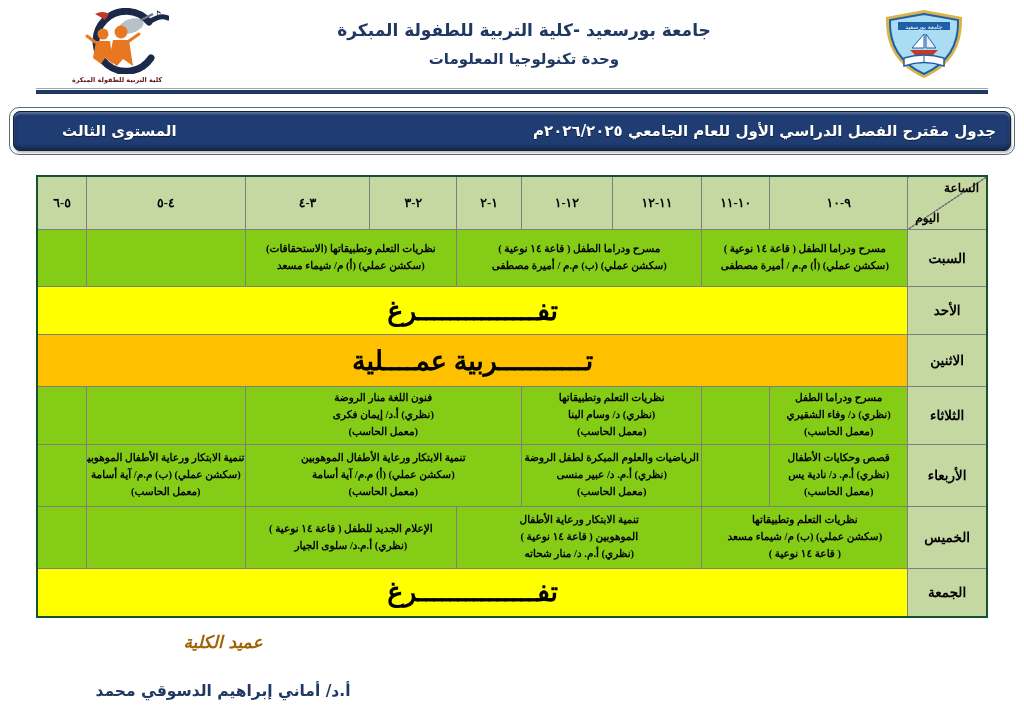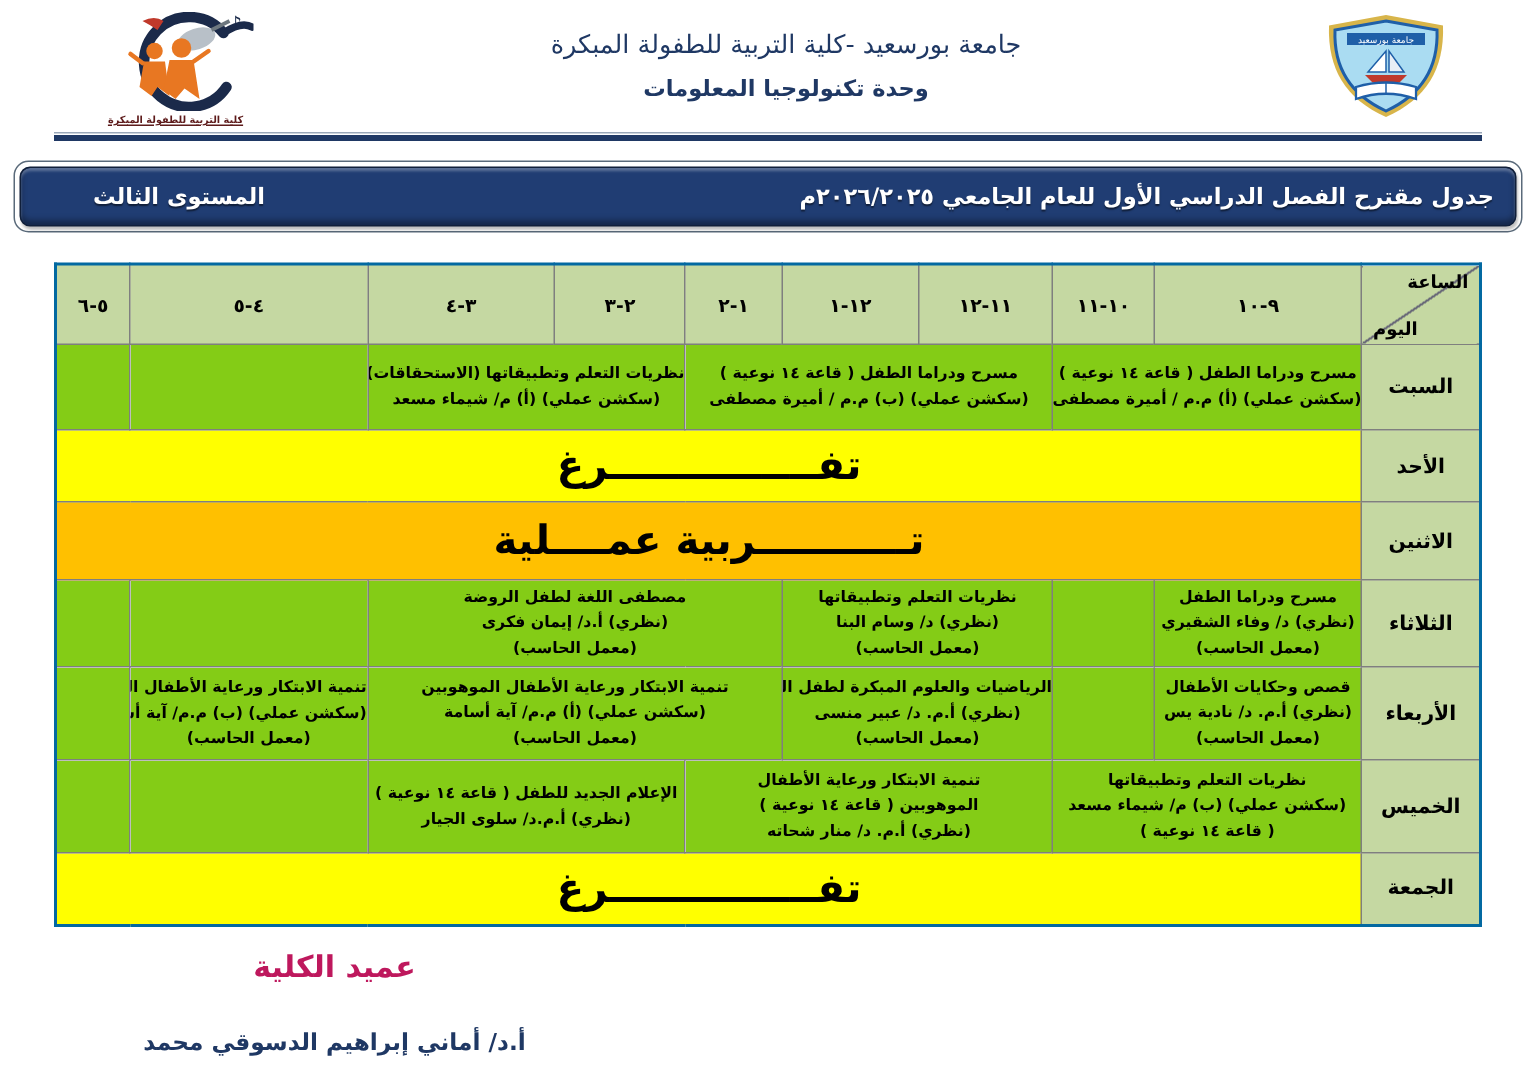--- a/index.html
+++ b/index.html
@@ -3,52 +3,52 @@
 <meta charset="utf-8">
 <style>
   html,body{margin:0;padding:0;background:#ffffff;}
   body{width:1024px;height:724px;font-family:"DejaVu Sans",sans-serif;overflow:hidden;}
   .page{position:relative;width:1024px;height:724px;background:#fff;}
 
   
   .top-header{display:flex;direction:ltr;align-items:flex-start;justify-content:space-between;padding:8px 52px 0 62px;}
   .logo-box{width:110px;text-align:center;}
   .logo-box.right{width:96px;}
-  .logo-caption{font-size:6.5px;font-weight:bold;color:#5d1a1a;margin-top:-2px;text-decoration:underline;}
+  .logo-caption{font-size:6.5px;font-weight:bold;color:#5d1a1a;margin-top:-2px;}
   .header-titles{flex:1;text-align:center;direction:rtl;padding-top:12px;}
-  .h-line1{font-size:17px;font-weight:normal;color:var(--text-navy,#1f3864);}
+  .h-line1{font-size:17px;font-weight:bold;color:var(--text-navy,#1f3864);}
   .h-line2{font-size:15px;font-weight:bold;color:var(--text-navy,#1f3864);margin-top:10px;}
 
   .divider{margin:4px 36px 0 36px;}
   .divider .thin{height:1px;background:#9aa7b8;}
   .divider .thick{height:4px;background:var(--text-navy,#1f3864);margin-top:1px;}
 
   
   .title-bar-wrap{margin:13px 9px 0 9px;border:1px solid #5a6a7a;border-radius:10px;padding:3px;}
   .title-bar{display:flex;direction:rtl;justify-content:space-between;align-items:center;height:38px;
     background:var(--navy,#203d73);color:#fff;font-weight:bold;font-size:15px;border:1px solid #101f3a;border-radius:7px;
     padding:0 14px 0 48px;box-shadow:inset 0 2px 2px rgba(255,255,255,.28),inset 0 -3px 4px rgba(0,0,0,.38),1px 2px 2px rgba(0,0,0,.25);
     text-shadow:0 1px 1px rgba(0,0,0,.5);}
 
   
   table.schedule{width:calc(100% - 72px);margin:20px 36px 0 36px;border-collapse:collapse;direction:rtl;table-layout:fixed;
-    border:2px solid #0369a1;}
+    border:2px solid #14532d;font-family:Liberation Serif, serif;}
   table.schedule td{border:1px solid #7f7f7f;text-align:center;vertical-align:middle;font-weight:bold;color:#000;padding:0;}
   td.time-cell{background:var(--green,#c5d8a2);font-size:12.5px;height:52px;}
   td.day-cell{background:var(--green,#c5d8a2);font-size:13.5px;}
   td.corner-cell{background-color:var(--green,#c5d8a2);position:relative;
     background-image:linear-gradient(to bottom right,transparent 49.2%,#667 49.2%,#667 50.8%,transparent 50.8%);}
   .corner-top{position:absolute;top:4px;right:7px;font-size:12px;}
   .corner-bottom{position:absolute;bottom:3px;left:7px;font-size:12px;}
   td.slot-cell{font-size:10.5px;line-height:1.6;white-space:nowrap;overflow:hidden;background:#84cc16;}
   td.banner-cell{font-size:27px;letter-spacing:1px;}
 
   
   .footer{direction:rtl;margin:14px 0 0 78px;width:290px;text-align:center;}
-  .footer .l1{font-size:20px;font-weight:bold;color:#be185d;}
+  .footer .l1{font-size:17px;font-weight:bold;color:#a16207;font-style:italic;}
   .footer .l2{font-size:15.5px;font-weight:bold;color:var(--text-navy,#1f3864);margin-top:30px;}
 </style>
 </head>
 <body>
 
 <div class="page">
 
   <div class="top-header">
     <div class="logo-box">
       <svg viewBox="0 0 104 66" width="104" height="66">
@@ -163,21 +163,21 @@
             <div>(نظري) د/ وفاء الشقيري</div>
             <div>(معمل الحاسب)</div>
           </td>
           <td colspan="1" class="slot-cell"></td>
           <td colspan="2" class="slot-cell">
             <div>نظريات التعلم وتطبيقاتها</div>
             <div>(نظري) د/ وسام البنا</div>
             <div>(معمل الحاسب)</div>
           </td>
           <td colspan="3" class="slot-cell">
-            <div>مصطفى اللغة لطفل الروضة</div>
+            <div>فنون اللغة منار الروضة</div>
             <div>(نظري) أ.د/ إيمان فكرى</div>
             <div>(معمل الحاسب)</div>
           </td>
           <td colspan="1" class="slot-cell"></td>
           <td colspan="1" class="slot-cell"></td>
         </tr>
         <tr style="height: 62px;">
           <td class="day-cell">الأربعاء</td>
           <td colspan="1" class="slot-cell">
             <div>قصص وحكايات الأطفال</div>

